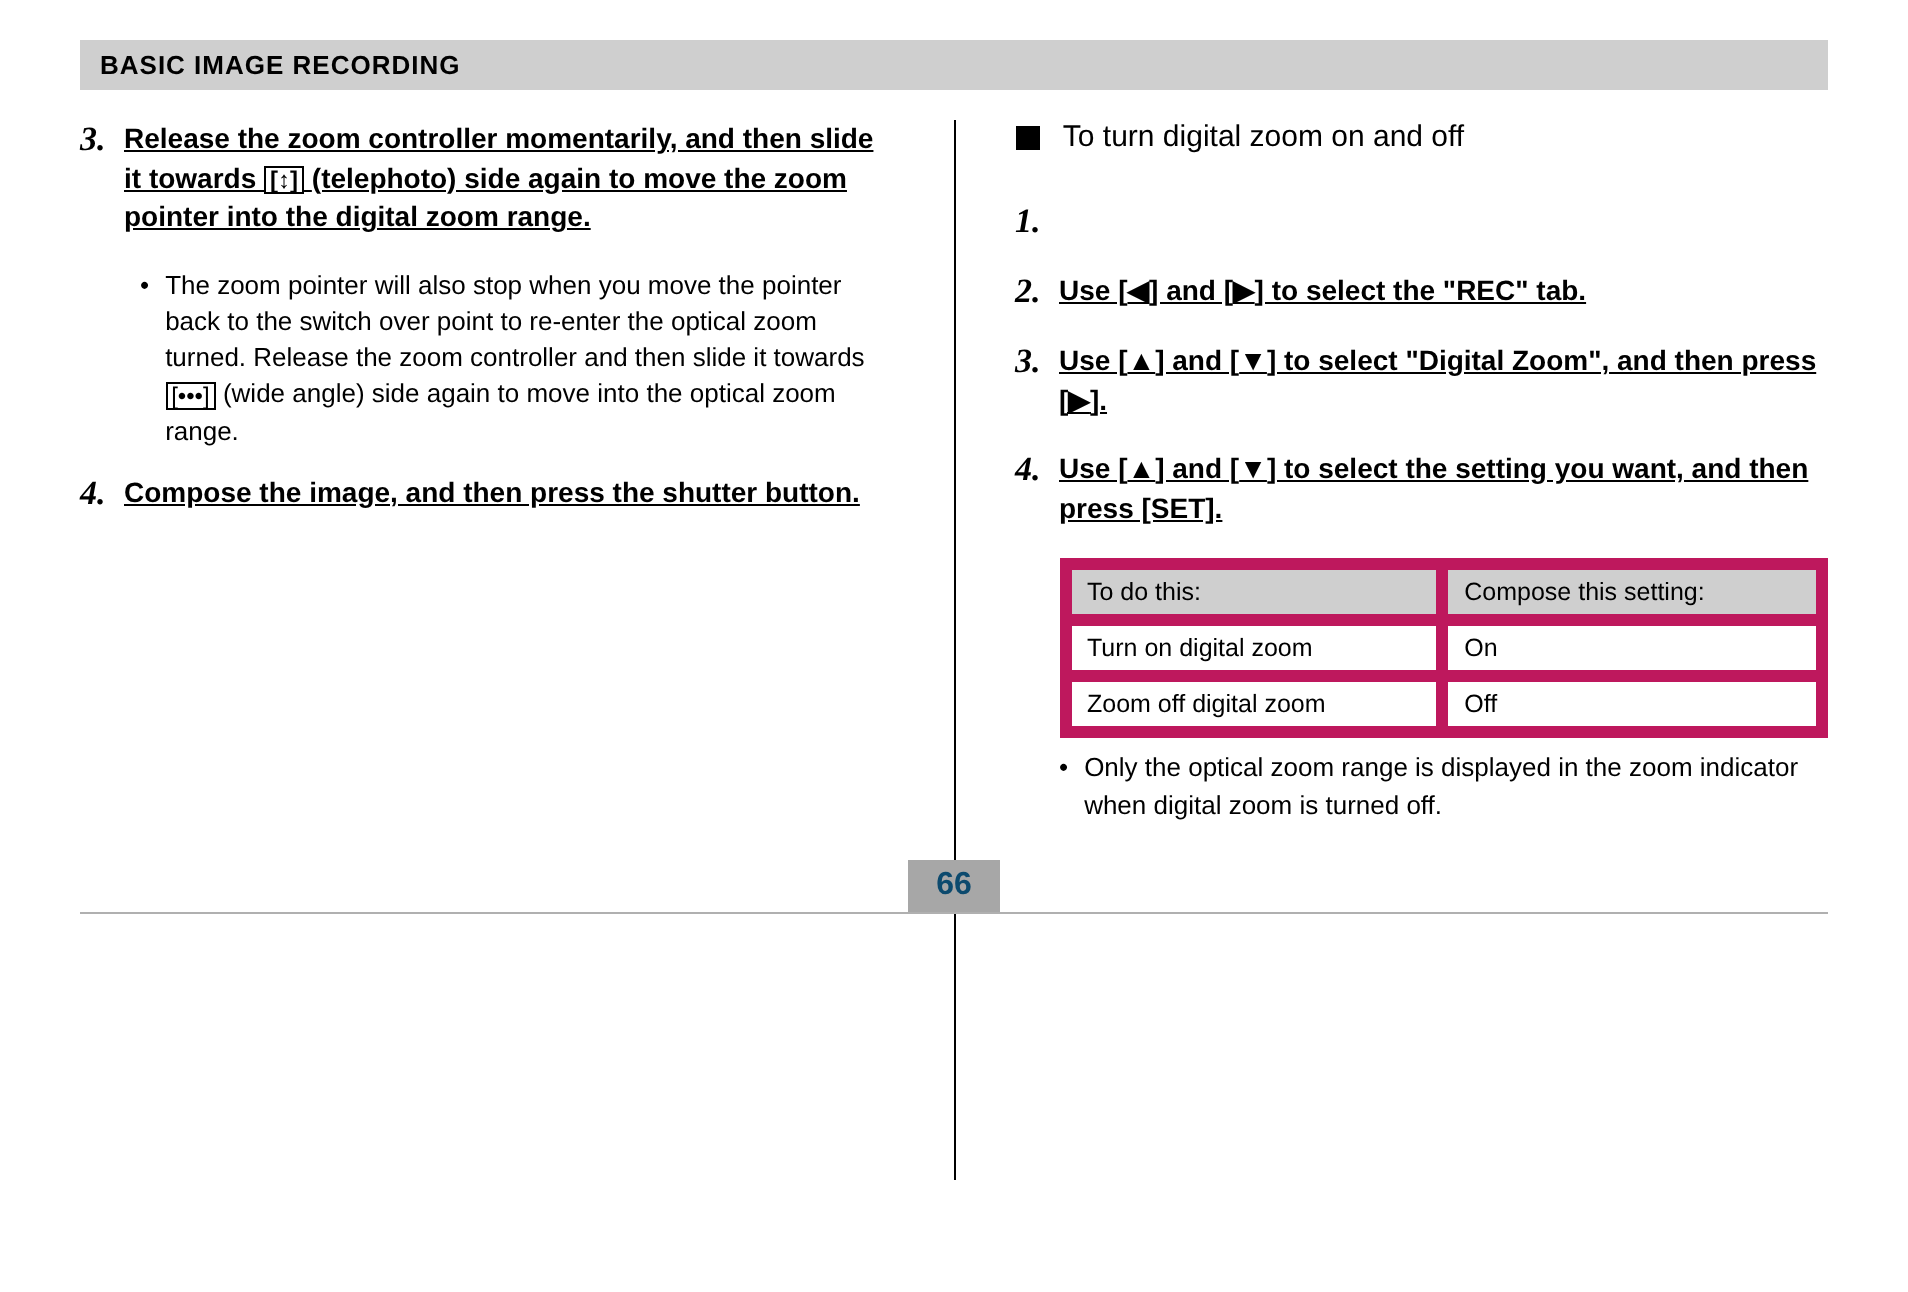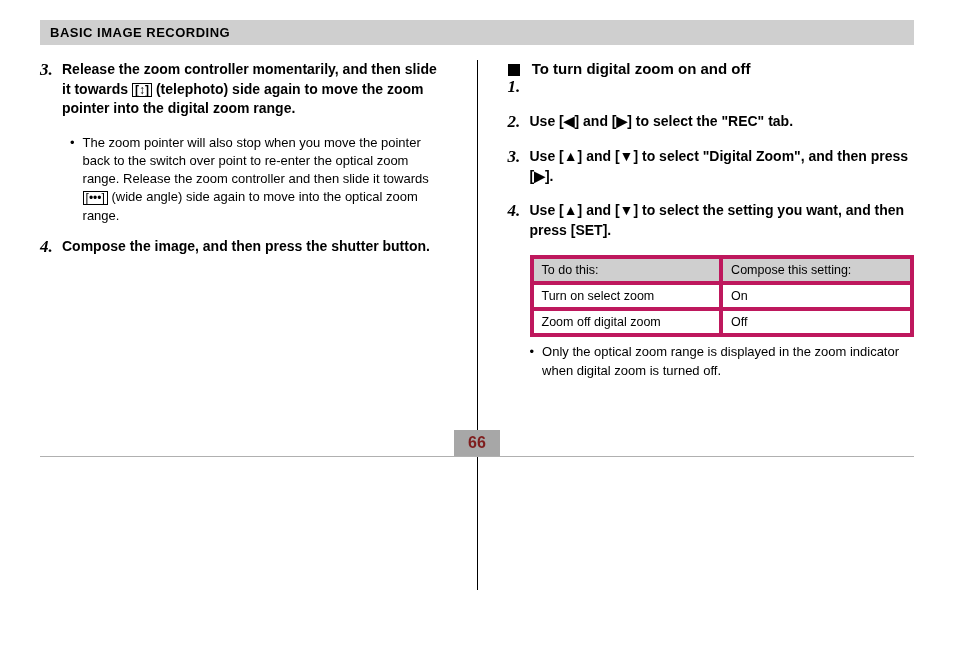--- a/index.html
+++ b/index.html
@@ -53,73 +53,74 @@
     font-style: italic;
     font-family: Georgia, "Times New Roman", serif;
     font-size: 17px;
     min-width: 22px;
     flex-shrink: 0;
   }
   .step-text {
     font-weight: bold;
     font-size: 14px;
     line-height: 1.4;
+    text-decoration: underline;
   }
   .bullet {
     display: flex;
     font-size: 13px;
     line-height: 1.4;
     margin: 6px 0 12px 30px;
   }
   .bullet::before {
     content: "•";
     margin-right: 8px;
     margin-left: 0;
   }
   .big-heading {
-    font-weight: bold;
+    font-weight: normal;
     font-size: 15px;
-    margin-bottom: 0;
+    margin-bottom: 24px;
   }
   .squarebox {
     display:inline-block;
     width:12px;
     height:12px;
     background:#000;
     margin-right:8px;
     vertical-align: middle;
   }
   table.settings {
     border-collapse: collapse;
     width: 100%;
     font-size: 12.5px;
     margin-left: 22px;
     margin-top: 5px;
     width: calc(100% - 22px);
   }
   table.settings th, table.settings td {
-    border: 4px solid #be185d;
+    border: 6px solid #be185d;
     padding: 4px 8px;
     text-align: left;
     font-weight: normal;
   }
   table.settings th {
     background: #cfcfcf;
   }
   .page-footer {
     position: absolute;
     bottom: 25px;
     left: 40px;
     right: 40px;
     text-align: center;
   }
   .page-number {
     display: inline-block;
     background: #a7a7a7;
-    color: #7f1d1d;
+    color: #0c4a6e;
     font-weight: bold;
     font-size: 16px;
     padding: 4px 14px;
   }
   .footer-rule {
     border: none;
     border-top: 1px solid #b0b0b0;
     margin: 0;
   }
   .icon-glyph {
@@ -148,21 +149,21 @@
         <div class="step-number">3.</div>
         <div class="step-text">
           <span>Release the zoom controller momentarily, and then slide it towards </span>
           <span class="icon-glyph">[↕]</span>
           <span> (telephoto) side again to move the zoom pointer into the digital zoom range.</span>
         </div>
       </div>
 
       <div class="bullet">
         <span>
-          <span>The zoom pointer will also stop when you move the pointer back to the switch over point to re-enter the optical zoom range. Release the zoom controller and then slide it towards </span>
+          <span>The zoom pointer will also stop when you move the pointer back to the switch over point to re-enter the optical zoom turned. Release the zoom controller and then slide it towards </span>
           <span class="icon-glyph">[•••]</span>
           <span> (wide angle) side again to move into the optical zoom range.</span>
         </span>
       </div>
 
       <div class="step">
         <div class="step-number">4.</div>
         <div class="step-text">Compose the image, and then press the shutter button.</div>
       </div>
     </div>
@@ -201,21 +202,21 @@
         </div>
       </div>
 
       <table class="settings">
         <tbody>
             <tr>
           <th>To do this:</th>
           <th>Compose this setting:</th>
         </tr>
         <tr>
-          <td>Turn on select zoom</td>
+          <td>Turn on digital zoom</td>
           <td>On</td>
         </tr>
         <tr>
           <td>Zoom off digital zoom</td>
           <td>Off</td>
         </tr>
       </tbody>
         </table>
 
       <div class="bullet" style="margin-left:22px; ">

